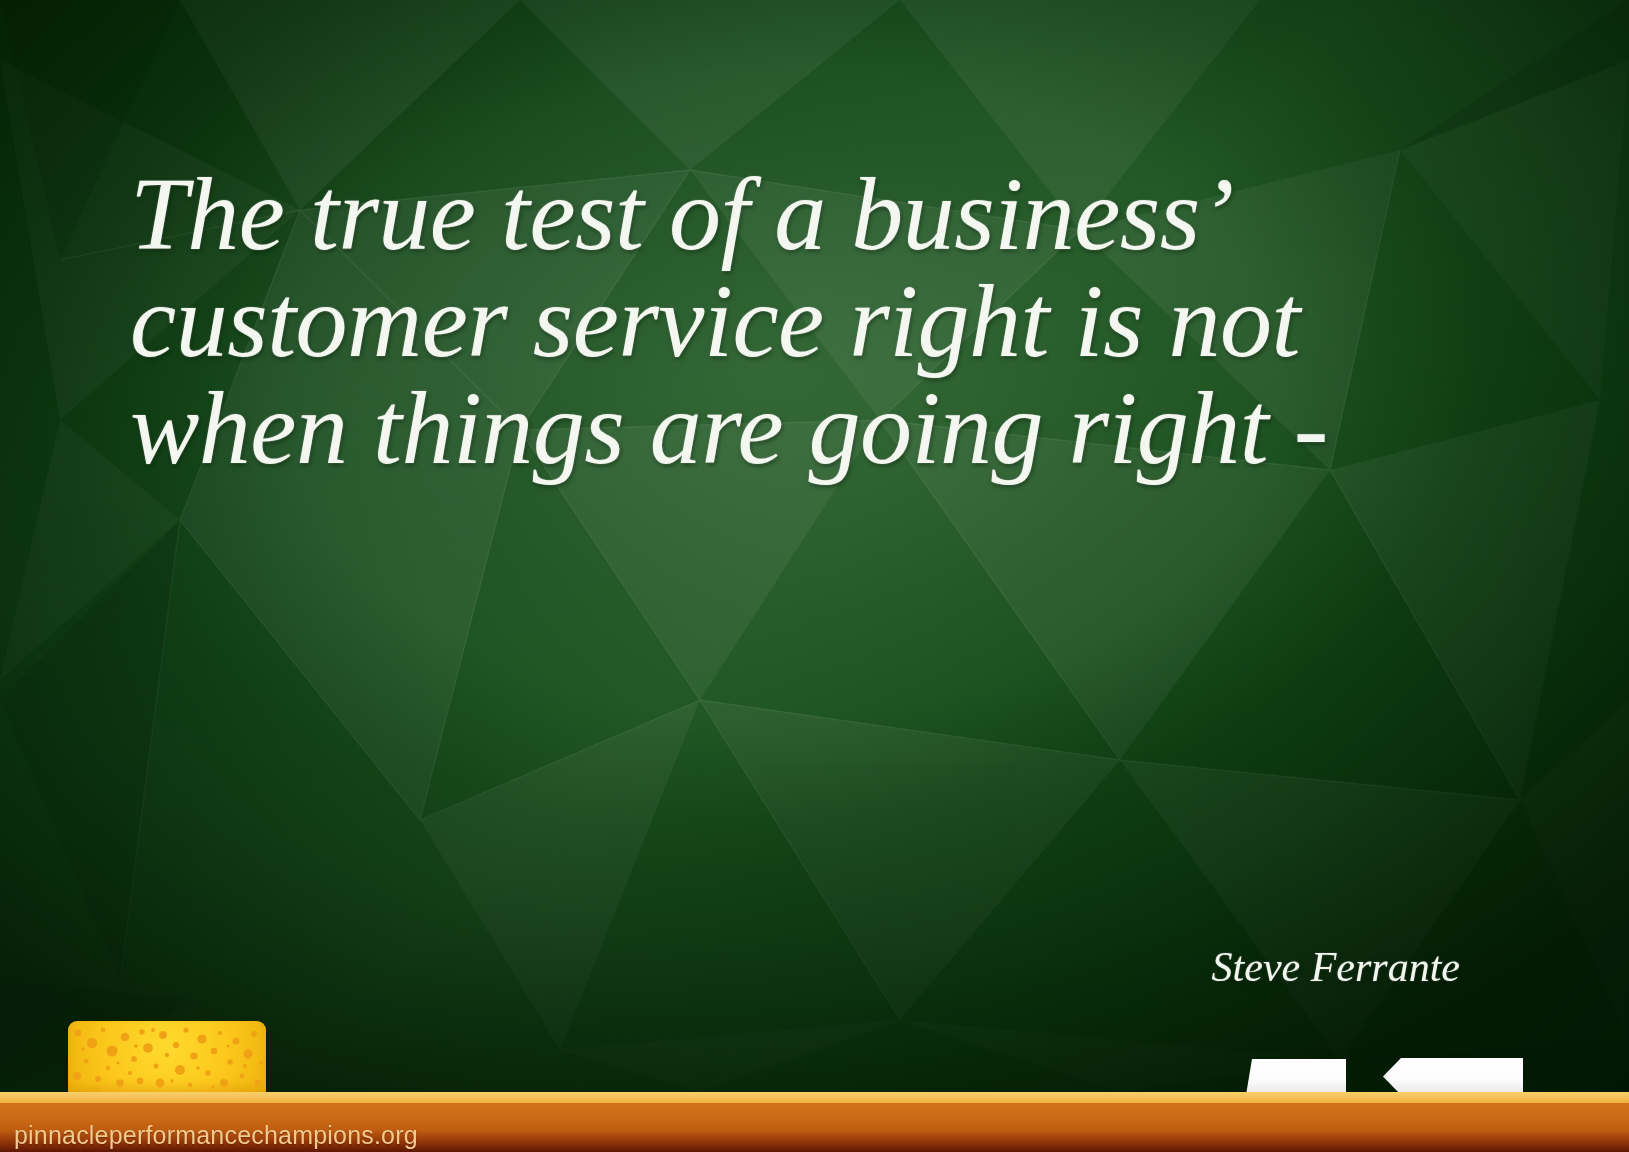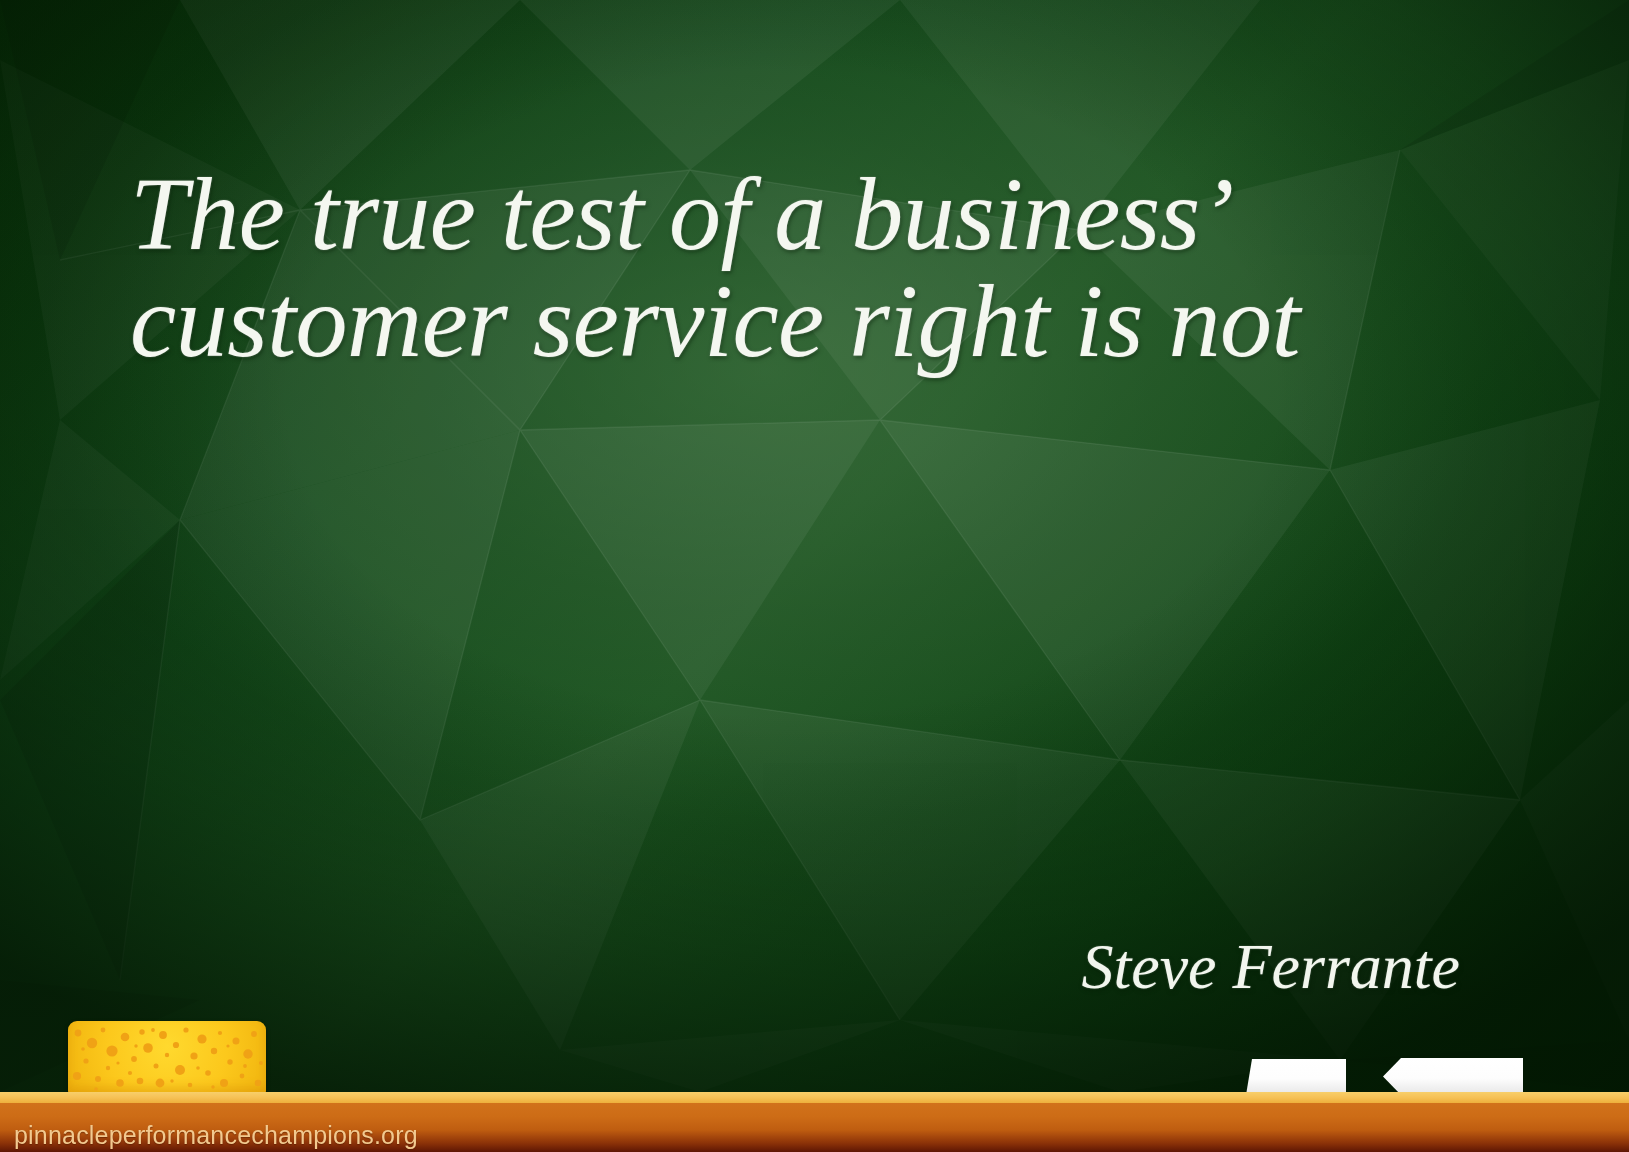--- a/index.html
+++ b/index.html
@@ -83,21 +83,21 @@
   }
 
   #attribution {
     position: absolute;
     left: 0;
     top: 775px;
     width: 1330px;
     text-align: right;
     font-family: "Liberation Serif", "DejaVu Serif", serif;
     font-style: italic;
-    font-size: 64px;
+    font-size: 42px;
     line-height: 64px;
     color: #f2f6ee;
     text-shadow:
        0 0 2px rgba(255,255,255,0.30),
        1px 2px 4px rgba(0,25,0,0.50);
   }
 
   
   #sponge {
     position: absolute;
@@ -227,20 +227,21 @@
         </g>
       </svg>
     </div>
 
     <div id="vignette"></div>
   </div>
 
   <div id="quote-block">
     <div class="quote-line">The true test of a business’</div>
     <div class="quote-line">customer service right is not</div>
+    <div class="quote-line">when things are going right -</div>
 
     <div id="attribution">Steve Ferrante</div>
   </div>
 
   <div id="sponge">
     <svg viewBox="0 0 198 72" preserveAspectRatio="none" xmlns="http://www.w3.org/2000/svg">
       <g fill="#f0a215">
         <circle cx="10" cy="12" r="3.4"></circle>
           <circle cx="24" cy="22" r="5.2"></circle>
           <circle cx="18" cy="40" r="2.6"></circle>

